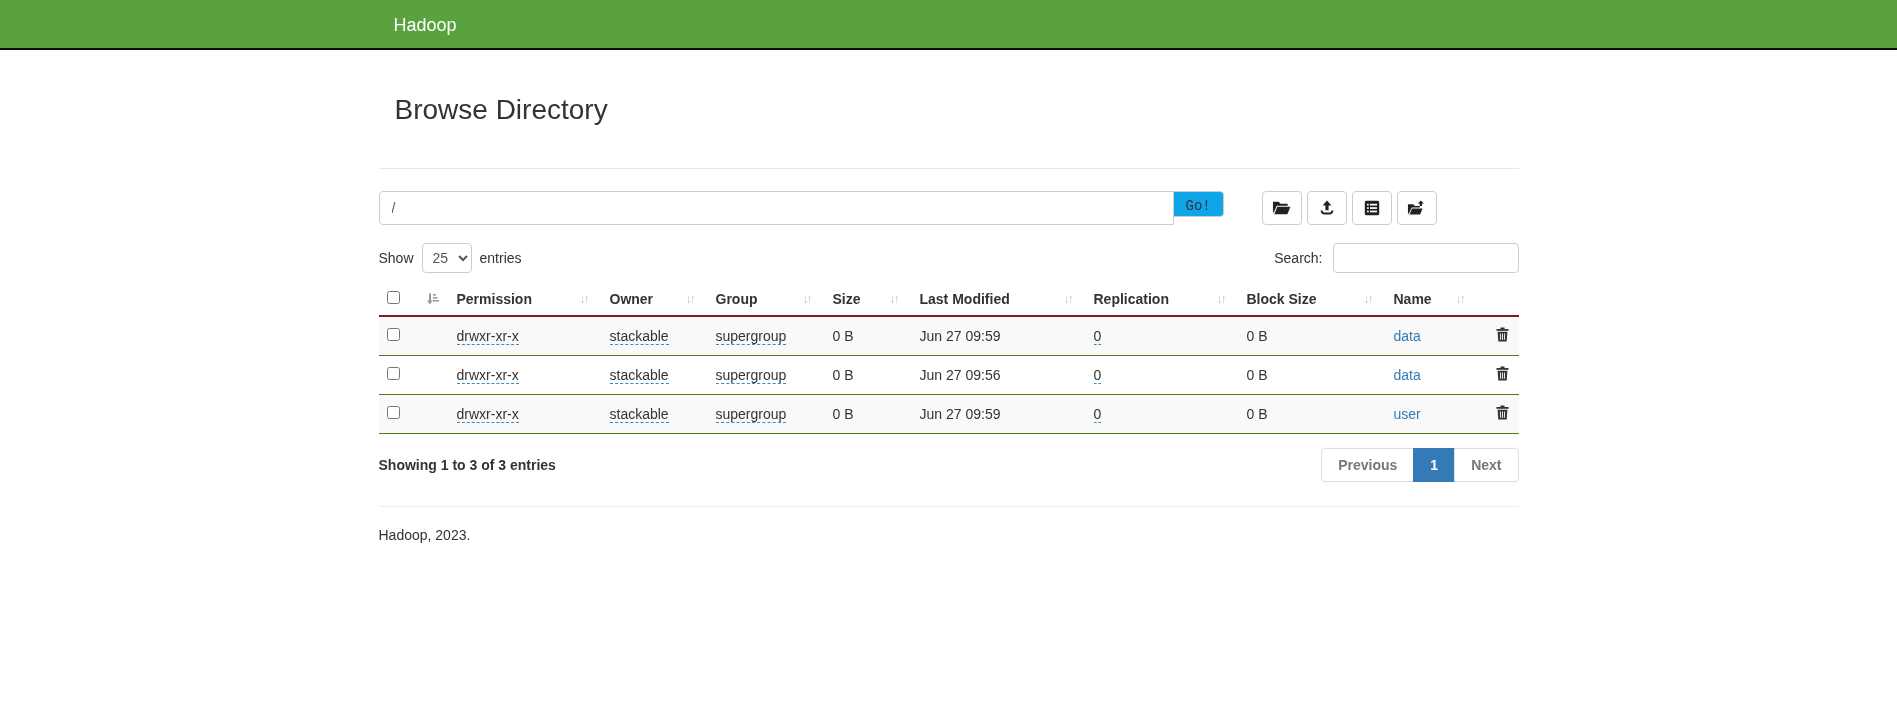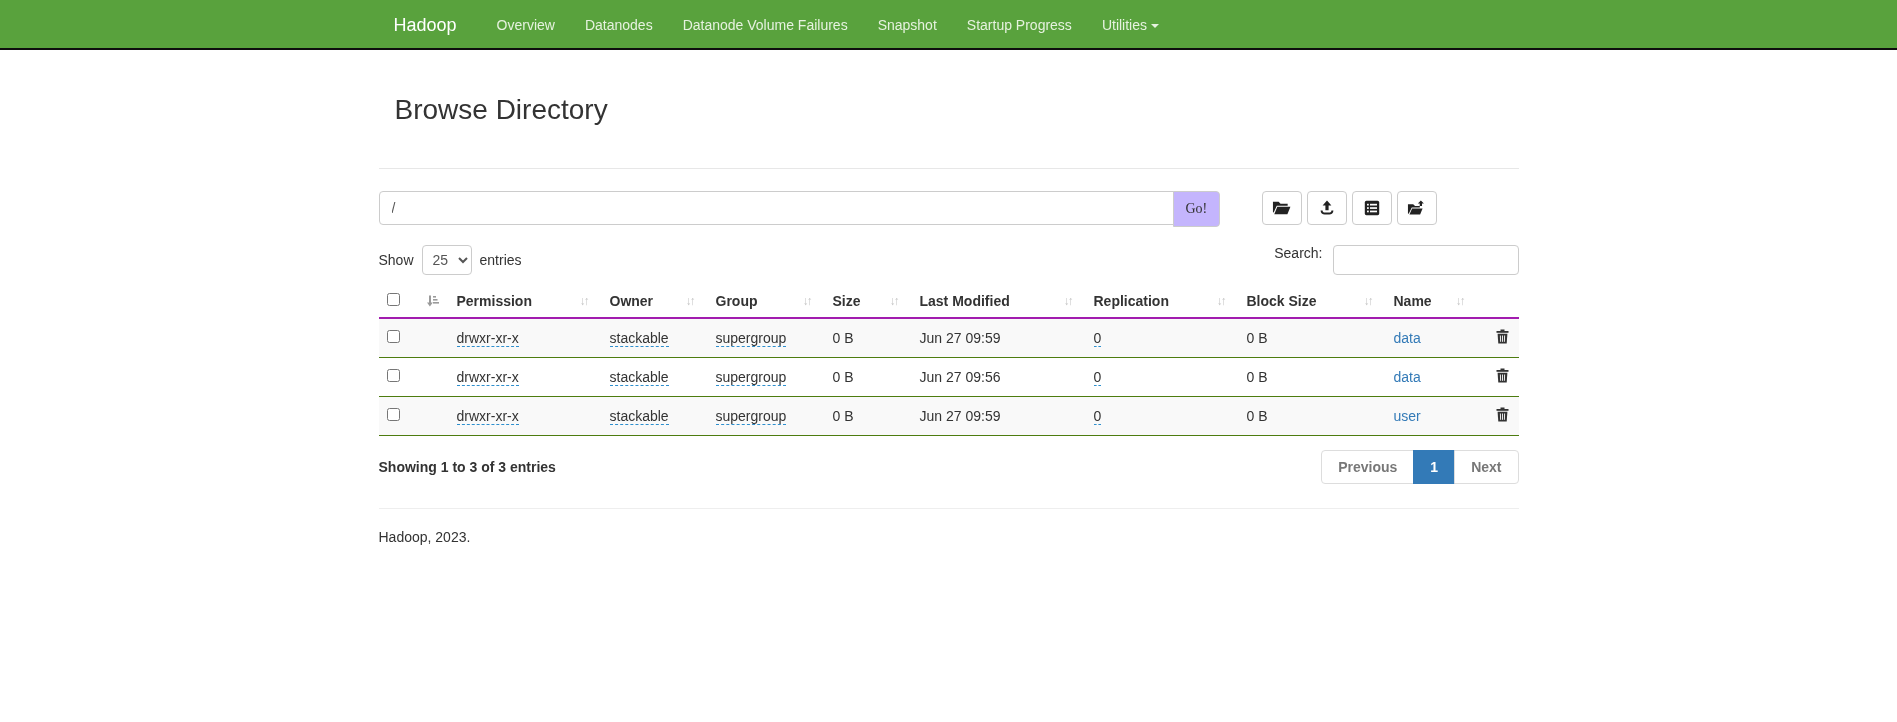--- a/index.html
+++ b/index.html
@@ -35,47 +35,47 @@
   .page-header h1 { margin:16px; font-size:28px; font-weight:400; color:#333; }
   
   .pathbar { display:flex; align-items:flex-start; }
   .input-group { display:flex; width:847px; }
   .path-input {
     width:795px; height:34px; padding:6px 12px; font-size:14px; color:#555;
     border:1px solid #ccc; border-radius:4px 0 0 4px; outline:none;
     font-family:"Liberation Sans", sans-serif;
   }
   .go-btn {
-    height:36px; padding:6px 12px; margin-left:-1px; font-size:14px; color:#333;
-    background:#c4b5fd; border:1px solid #ccc; border-radius:0 4px 4px 0; cursor:pointer;
-    font-family:Liberation Serif, serif;
+    height:26px; padding:6px 12px; margin-left:-1px; font-size:14px; color:#333;
+    background:#0ea5e9; border:1px solid #ccc; border-radius:0 4px 4px 0; cursor:pointer;
+    font-family:Liberation Mono, monospace;
   }
   .icon-btn-row { display:flex; margin-left:36px; gap:5px; }
   .icon-btn {
     width:40px; height:34px; background:#fff; border:1px solid #ccc; border-radius:4px;
     display:flex; align-items:center; justify-content:center; cursor:pointer; padding:0;
   }
   .icon-btn svg { display:block; }
   
   .controls { display:flex; justify-content:space-between; align-items:center; margin:18px 0 10px; }
   .length-ctl { display:flex; align-items:center; gap:8px; color:#333; }
   .length-ctl select {
     height:30px; padding:3px 6px; border:1px solid #ccc; border-radius:4px;
     font-size:14px; color:#555; background:#fff; font-family:"Liberation Sans", sans-serif;
   }
-  .search-ctl { display:flex; align-items:flex-start; gap:10px; color:#333; }
+  .search-ctl { display:flex; align-items:center; gap:10px; color:#333; }
   .search-ctl input {
     width:186px; height:30px; padding:5px 10px; border:1px solid #ccc; border-radius:4px;
     font-size:14px; outline:none; font-family:"Liberation Sans", sans-serif;
   }
   
   table.explorer { width:1140px; border-collapse:collapse; table-layout:fixed; }
   thead th {
     position:relative; text-align:left; font-weight:bold; font-size:14px; color:#333;
-    padding:8px; border-bottom:2px solid #a21caf; cursor:pointer; white-space:nowrap;
+    padding:8px; border-bottom:2px solid #7f1d1d; cursor:pointer; white-space:nowrap;
   }
   tbody td {
     padding:10px 8px; border-bottom:1px solid #4d7c0f; font-size:14px; color:#333;
     white-space:nowrap; overflow:hidden;
   }
   tbody tr:nth-child(odd) { background:#f9f9f9; }
   .sort-pair {
     position:absolute; right:14px; top:9px; font-size:12px; color:#c4c4c4;
     letter-spacing:-2px; user-select:none;
   }
@@ -99,40 +99,20 @@
   
   hr.footer-rule { border:none; border-top:1px solid #eee; margin:24px 0 0; }
   .site-footer { margin-top:20px; color:#333; font-size:14px; }
 </style>
 </head>
 <body>
 
 <nav class="navbar">
   <div class="container">
     <a class="brand">Hadoop</a>
-    <ul class="nav">
-      <li>
-          <a>Overview</a>
-        </li>
-      <li>
-          <a>Datanodes</a>
-        </li>
-      <li>
-          <a>Datanode Volume Failures</a>
-        </li>
-      <li>
-          <a>Snapshot</a>
-        </li>
-      <li>
-          <a>Startup Progress</a>
-        </li>
-      <li>
-        <a><span>Utilities</span><span class="caret"></span></a>
-      </li>
-    </ul>
   </div>
 </nav>
 
 <div class="container">
 
   <div class="page-header">
     <h1>Browse Directory</h1>
   </div>
 
   <div class="pathbar">

